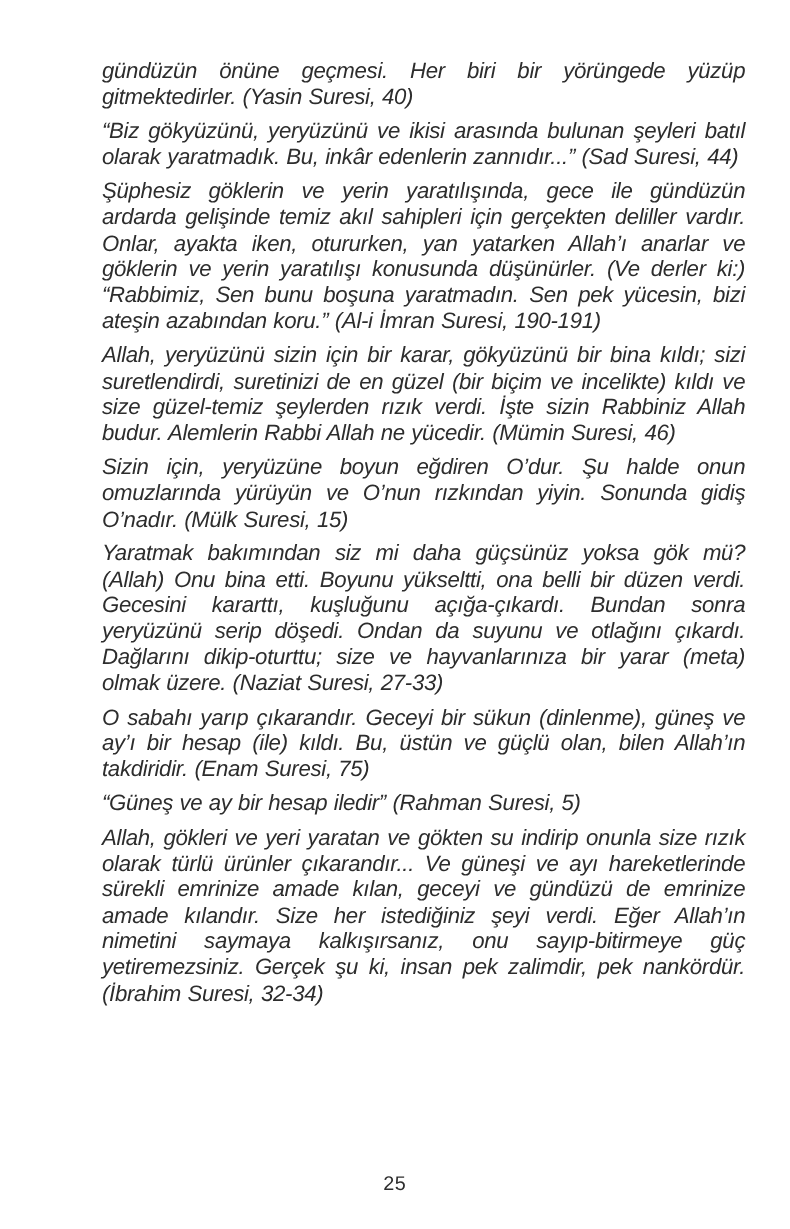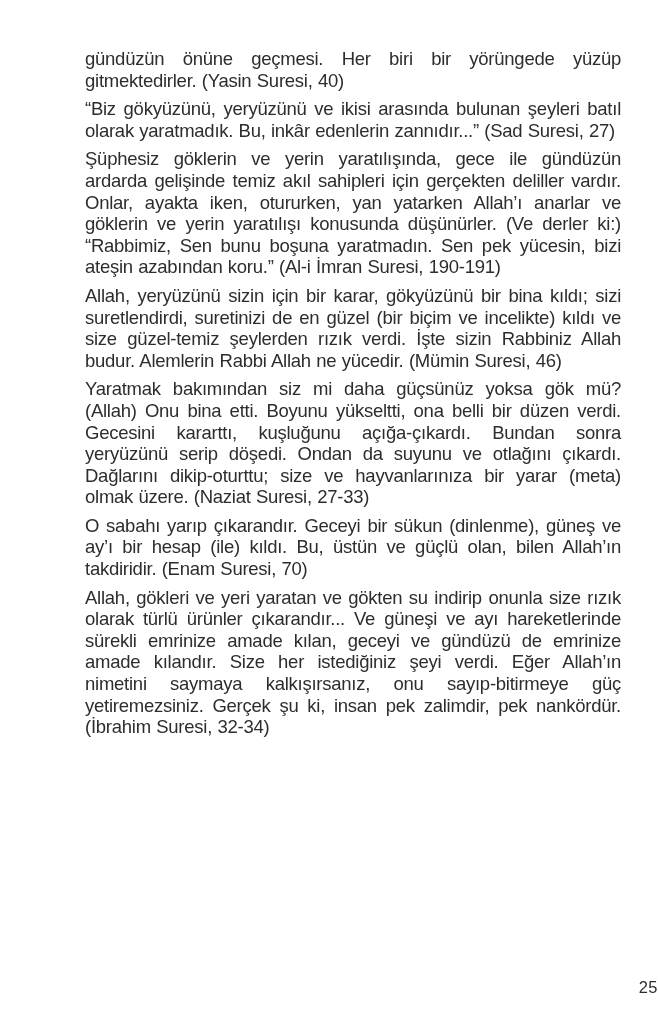--- a/index.html
+++ b/index.html
@@ -16,48 +16,51 @@
     font-family: "Liberation Sans", sans-serif;
   }
   .text-column {
     position: absolute;
     left: 85px;
     top: 48px;
     width: 536px;
   }
   .body-par {
     margin: 0 0 7px 0;
+    font-style: italic;
     font-size: 18.5px;
     line-height: 21.6px;
     color: #2d2d2d;
     text-align: justify;
     text-align-last: left;
     letter-spacing: -0.25px;
     word-spacing: 0.5px;
   }
   .page-number {
     position: absolute;
     left: 0;
     top: 977px;
     width: 658px;
-    text-align: right;
+    text-align: center;
     font-style: normal;
     font-size: 16.5px;
     line-height: 20px;
     color: #2d2d2d;
     letter-spacing: 0.5px;
   }
 </style>
 </head>
 <body>
 
 <div class="page">
   <div class="text-column" id="text-column">
       <p class="body-par">gündüzün önüne geçmesi. Her biri bir yörüngede yüzüp gitmektedirler. (Yasin Suresi, 40)</p>
-      <p class="body-par">“Biz gökyüzünü, yeryüzünü ve ikisi arasında bulunan şeyleri batıl olarak yaratmadık. Bu, inkâr edenlerin zannıdır...” (Sad Suresi, 27)</p>
+      <p class="body-par">“Biz gökyüzünü, yeryüzünü ve ikisi arasında bulunan şeyleri batıl olarak yaratmadık. Bu, inkâr edenlerin zannıdır...” (Sad Suresi, 44)</p>
       <p class="body-par">Şüphesiz göklerin ve yerin yaratılışında, gece ile gündüzün ardarda gelişinde temiz akıl sahipleri için gerçekten deliller vardır. Onlar, ayakta iken, otururken, yan yatarken Allah’ı anarlar ve göklerin ve yerin yaratılışı konusunda düşünürler. (Ve derler ki:) “Rabbimiz, Sen bunu boşuna yaratmadın. Sen pek yücesin, bizi ateşin azabından koru.” (Al-i İmran Suresi, 190-191)</p>
       <p class="body-par">Allah, yeryüzünü sizin için bir karar, gökyüzünü bir bina kıldı; sizi suretlendirdi, suretinizi de en güzel (bir biçim ve incelikte) kıldı ve size güzel-temiz şeylerden rızık verdi. İşte sizin Rabbiniz Allah budur. Alemlerin Rabbi Allah ne yücedir. (Mümin Suresi, 46)</p>
+      <p class="body-par">Sizin için, yeryüzüne boyun eğdiren O’dur. Şu halde onun omuzlarında yürüyün ve O’nun rızkından yiyin. Sonunda gidiş O’nadır. (Mülk Suresi, 15)</p>
       <p class="body-par">Yaratmak bakımından siz mi daha güçsünüz yoksa gök mü? (Allah) Onu bina etti. Boyunu yükseltti, ona belli bir düzen verdi. Gecesini kararttı, kuşluğunu açığa-çıkardı. Bundan sonra yeryüzünü serip döşedi. Ondan da suyunu ve otlağını çıkardı. Dağlarını dikip-oturttu; size ve hayvanlarınıza bir yarar (meta) olmak üzere. (Naziat Suresi, 27-33)</p>
-      <p class="body-par">O sabahı yarıp çıkarandır. Geceyi bir sükun (dinlenme), güneş ve ay’ı bir hesap (ile) kıldı. Bu, üstün ve güçlü olan, bilen Allah’ın takdiridir. (Enam Suresi, 70)</p>
+      <p class="body-par">O sabahı yarıp çıkarandır. Geceyi bir sükun (dinlenme), güneş ve ay’ı bir hesap (ile) kıldı. Bu, üstün ve güçlü olan, bilen Allah’ın takdiridir. (Enam Suresi, 75)</p>
+      <p class="body-par">“Güneş ve ay bir hesap iledir” (Rahman Suresi, 5)</p>
       <p class="body-par">Allah, gökleri ve yeri yaratan ve gökten su indirip onunla size rızık olarak türlü ürünler çıkarandır... Ve güneşi ve ayı hareketlerinde sürekli emrinize amade kılan, geceyi ve gündüzü de emrinize amade kılandır. Size her istediğiniz şeyi verdi. Eğer Allah’ın nimetini saymaya kalkışırsanız, onu sayıp-bitirmeye güç yetiremezsiniz. Gerçek şu ki, insan pek zalimdir, pek nankördür. (İbrahim Suresi, 32-34)</p>
     </div>
   <div class="page-number">25</div>
 </div>
 
 </body></html>

